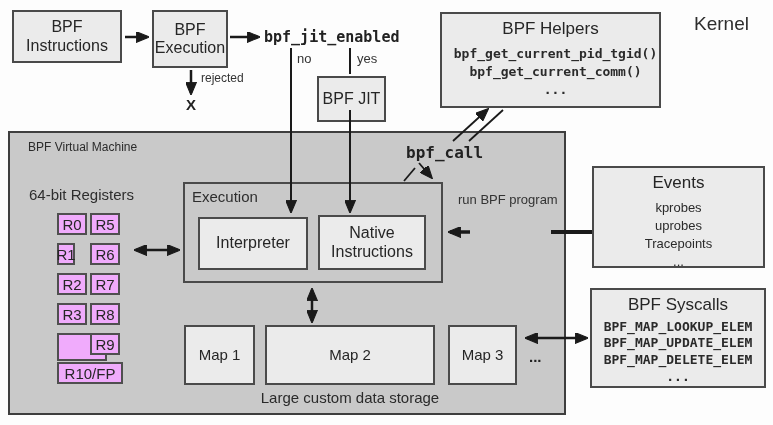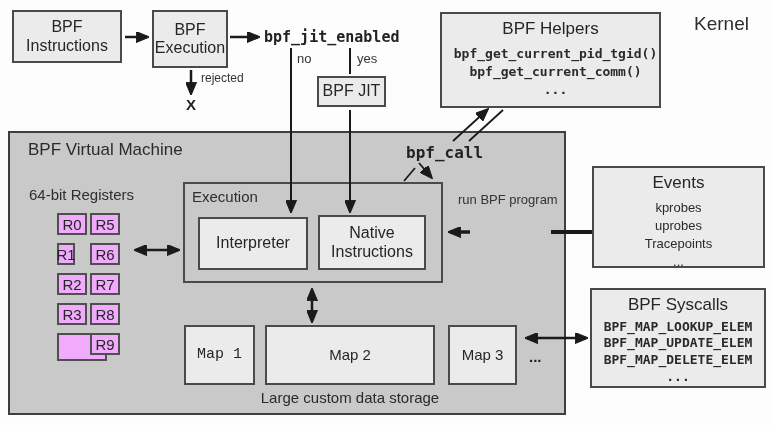--- a/index.html
+++ b/index.html
@@ -12,21 +12,21 @@
   .box{
     position:absolute;background:#ebebeb;border:2px solid #4a4a4a;
     display:flex;align-items:center;justify-content:center;
     text-align:center;color:#262626;box-sizing:border-box;
     font-size:16px;line-height:1.15;
   }
   .vm{
     position:absolute;left:8px;top:131px;width:558px;height:284px;
     background:#c9c9c9;border:2px solid #3e3e3e;box-sizing:border-box;
   }
-  .vm-title{position:absolute;left:28px;top:140px;font-size:17px;color:#2b2b2b;}
+  .vm-title{position:absolute;left:28px;top:140px;font-size:12px;color:#2b2b2b;}
   .section-label{font-size:15px;color:#2e2e2e;}
   .reg{
     position:absolute;background:#f0abfc;border:2px solid #4f4f4f;
     display:flex;align-items:center;justify-content:center;
     font-size:15px;box-sizing:border-box;color:#262626;
   }
   .exec{
     position:absolute;left:183px;top:182px;width:260px;height:101px;
     border:2px solid #4a4a4a;box-sizing:border-box;background:transparent;
   }
@@ -59,21 +59,21 @@
   </div>
 
   <div class="abs mono mid" style="left:264px;top:28px;font-size:15px;font-weight:bold;color:#222;">bpf_jit_enabled</div>
 
   <div class="abs small mid" style="left:297px;top:51px;">no</div>
   <div class="abs small mid" style="left:357px;top:51px;">yes</div>
 
   <div class="abs mid" style="left:201px;top:71px;font-size:12px;color:#333;">rejected</div>
   <div class="abs mid" style="left:186px;top:96px;font-size:15px;font-weight:bold;color:#222;">X</div>
 
-  <div class="box mid" style="left:317px;top:76px;width:69px;height:31px;">
+  <div class="box mid" style="left:317px;top:76px;width:69px;height:46px;">
     <span>BPF JIT</span>
   </div>
 
   <div class="box titlebox mid" style="left:440px;top:12px;width:221px;height:96px;">
     <div class="node-title">BPF Helpers</div>
     <ul class="list mono" style="font-weight:bold;">
       <li>bpf_get_current_pid_tgid()</li>
       <li>bpf_get_current_comm()</li>
       <li>...</li>
     </ul>
@@ -106,34 +106,37 @@
     </div>
   <div class="reg mid" style="left:90px;top:303px;width:30px;height:22px;">
       <span>R8</span>
     </div>
   <div class="reg mid" style="left:57px;top:333px;width:30px;height:28px;padding-left:46px;">
       <span>R4</span>
     </div>
   <div class="reg mid" style="left:90px;top:333px;width:30px;height:22px;">
       <span>R9</span>
     </div>
+  <div class="reg mid" style="left:57px;top:362px;width:66px;height:22px;">
+      <span>R10/FP</span>
+    </div>
 
   <div class="exec mid">
     <div class="abs section-label" style="left:7px;top:4px;">Execution</div>
   </div>
   <div class="box mid" style="left:198px;top:217px;width:110px;height:53px;">
     <span>Interpreter</span>
   </div>
   <div class="box mid" style="left:318px;top:215px;width:108px;height:55px;">
     <span>Native Instructions</span>
   </div>
 
   <div class="abs mono mid" style="left:406px;top:143px;font-size:16px;font-weight:bold;color:#222;">bpf_call</div>
 
-  <div class="box mid" style="left:184px;top:325px;width:71px;height:60px;font-size:15px;font-family:Liberation Mono, monospace;">
+  <div class="box mid" style="left:184px;top:325px;width:71px;height:60px;font-size:15px;">
     <span>Map 1</span>
   </div>
   <div class="box mid" style="left:265px;top:325px;width:170px;height:60px;font-size:15px;">
     <span>Map 2</span>
   </div>
   <div class="box mid" style="left:448px;top:325px;width:69px;height:60px;font-size:15px;">
     <span>Map 3</span>
   </div>
   <div class="abs mid" style="left:529px;top:348px;font-size:15px;font-weight:bold;color:#222;">...</div>
 

